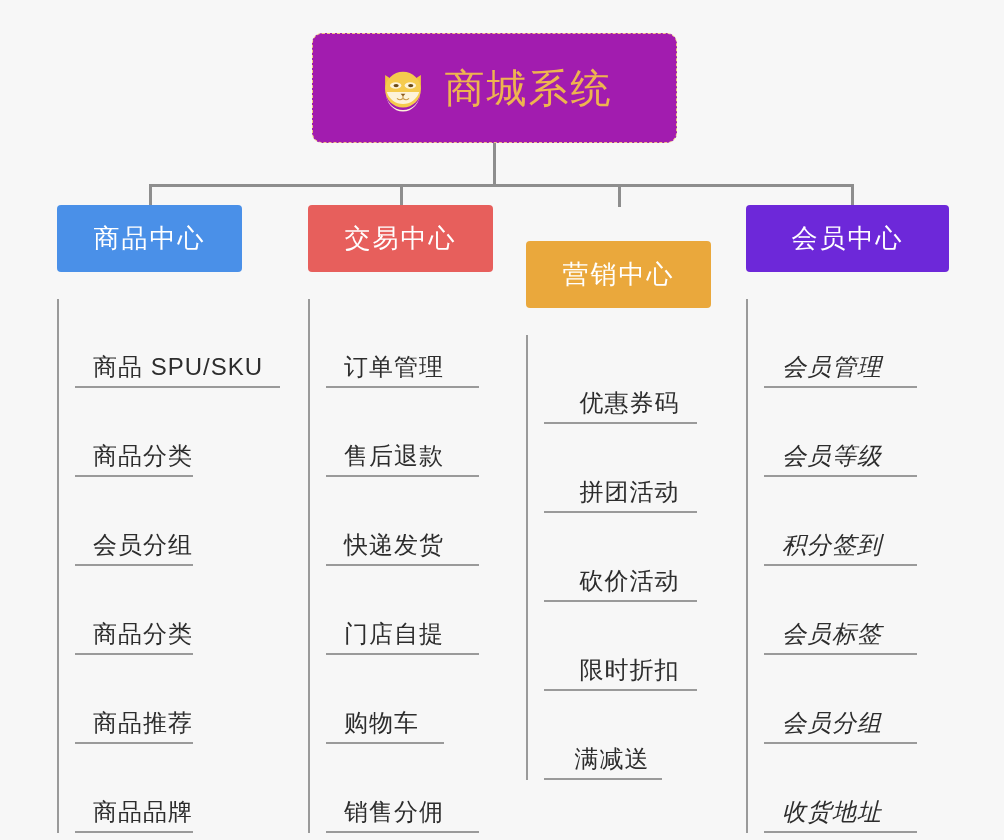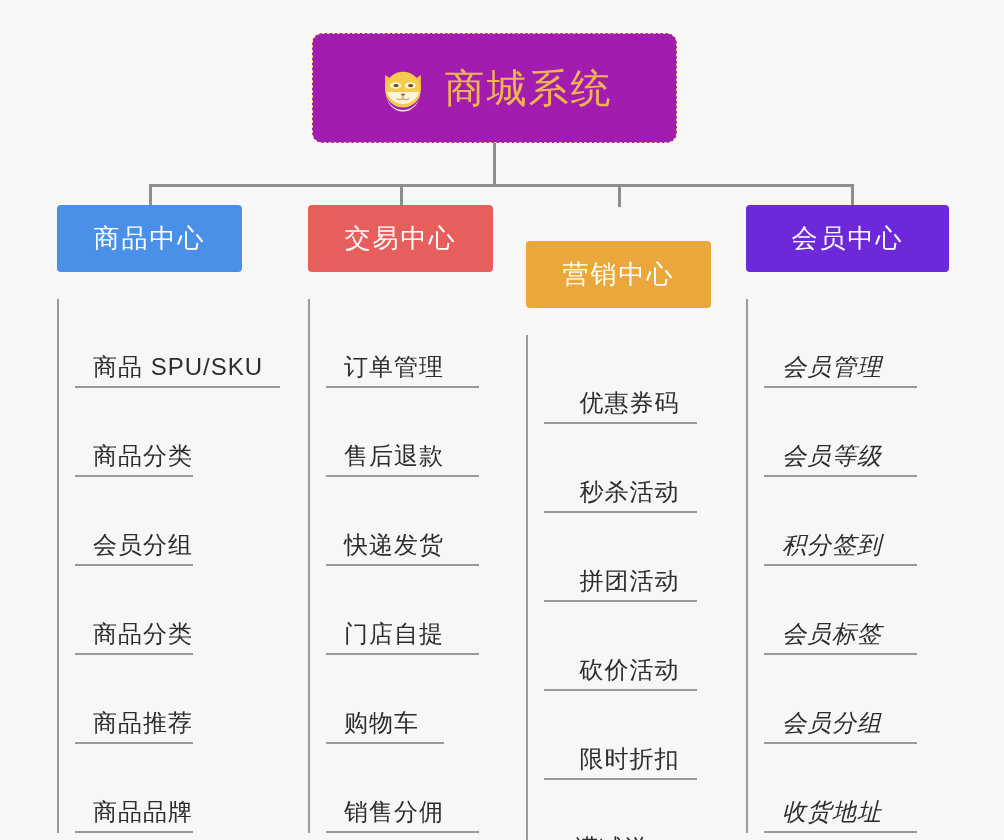--- a/index.html
+++ b/index.html
@@ -207,23 +207,20 @@
   <div class="column col-2" style="left:526px; width:240px;margin-top:36px;">
     <div class="cat-header" style="width:185px; background:#eaa83c;">
       <span>营销中心</span>
     </div>
     <div class="leaf-list">
       <div class="leaf-spine"></div>
       <div class="leaf-item">
         <span class="leaf-label">优惠券码</span>
       </div>
       <div class="leaf-item">
-        <span class="leaf-label">秒杀活动</span>
-      </div>
-      <div class="leaf-item">
         <span class="leaf-label">拼团活动</span>
       </div>
       <div class="leaf-item">
         <span class="leaf-label">砍价活动</span>
       </div>
       <div class="leaf-item">
         <span class="leaf-label">限时折扣</span>
       </div>
       <div class="leaf-item short">
         <span class="leaf-label">满减送</span>

